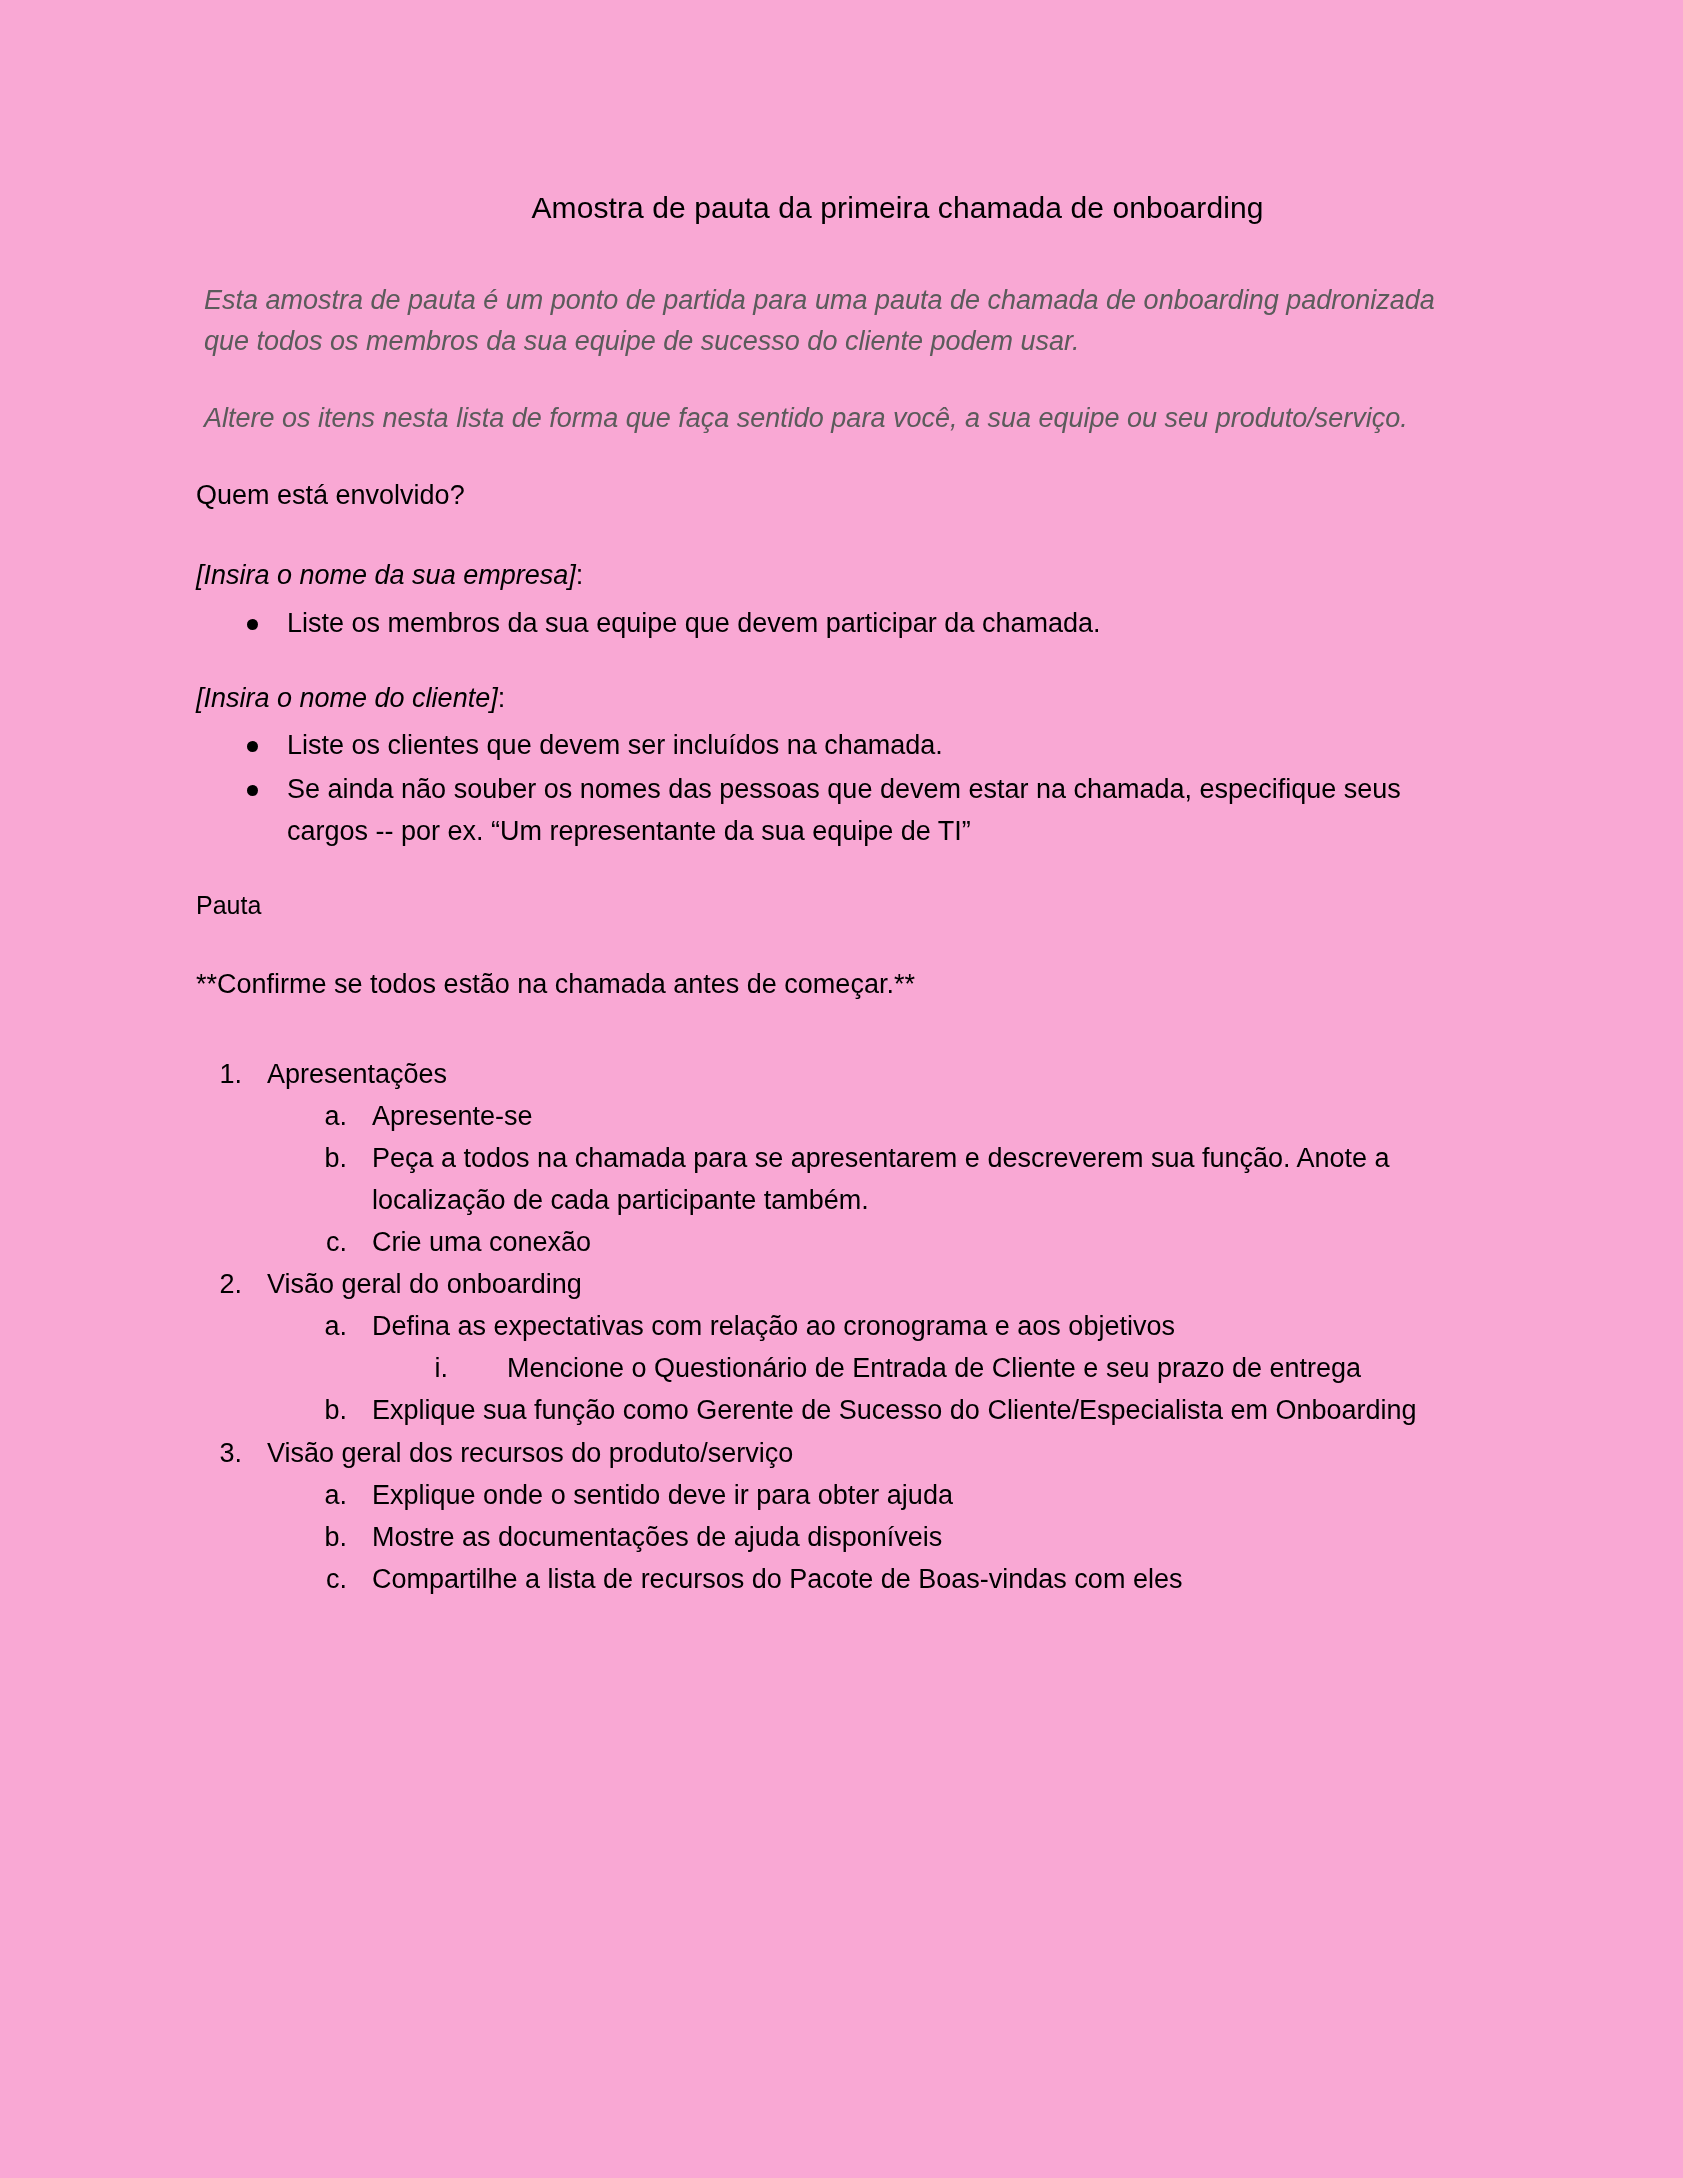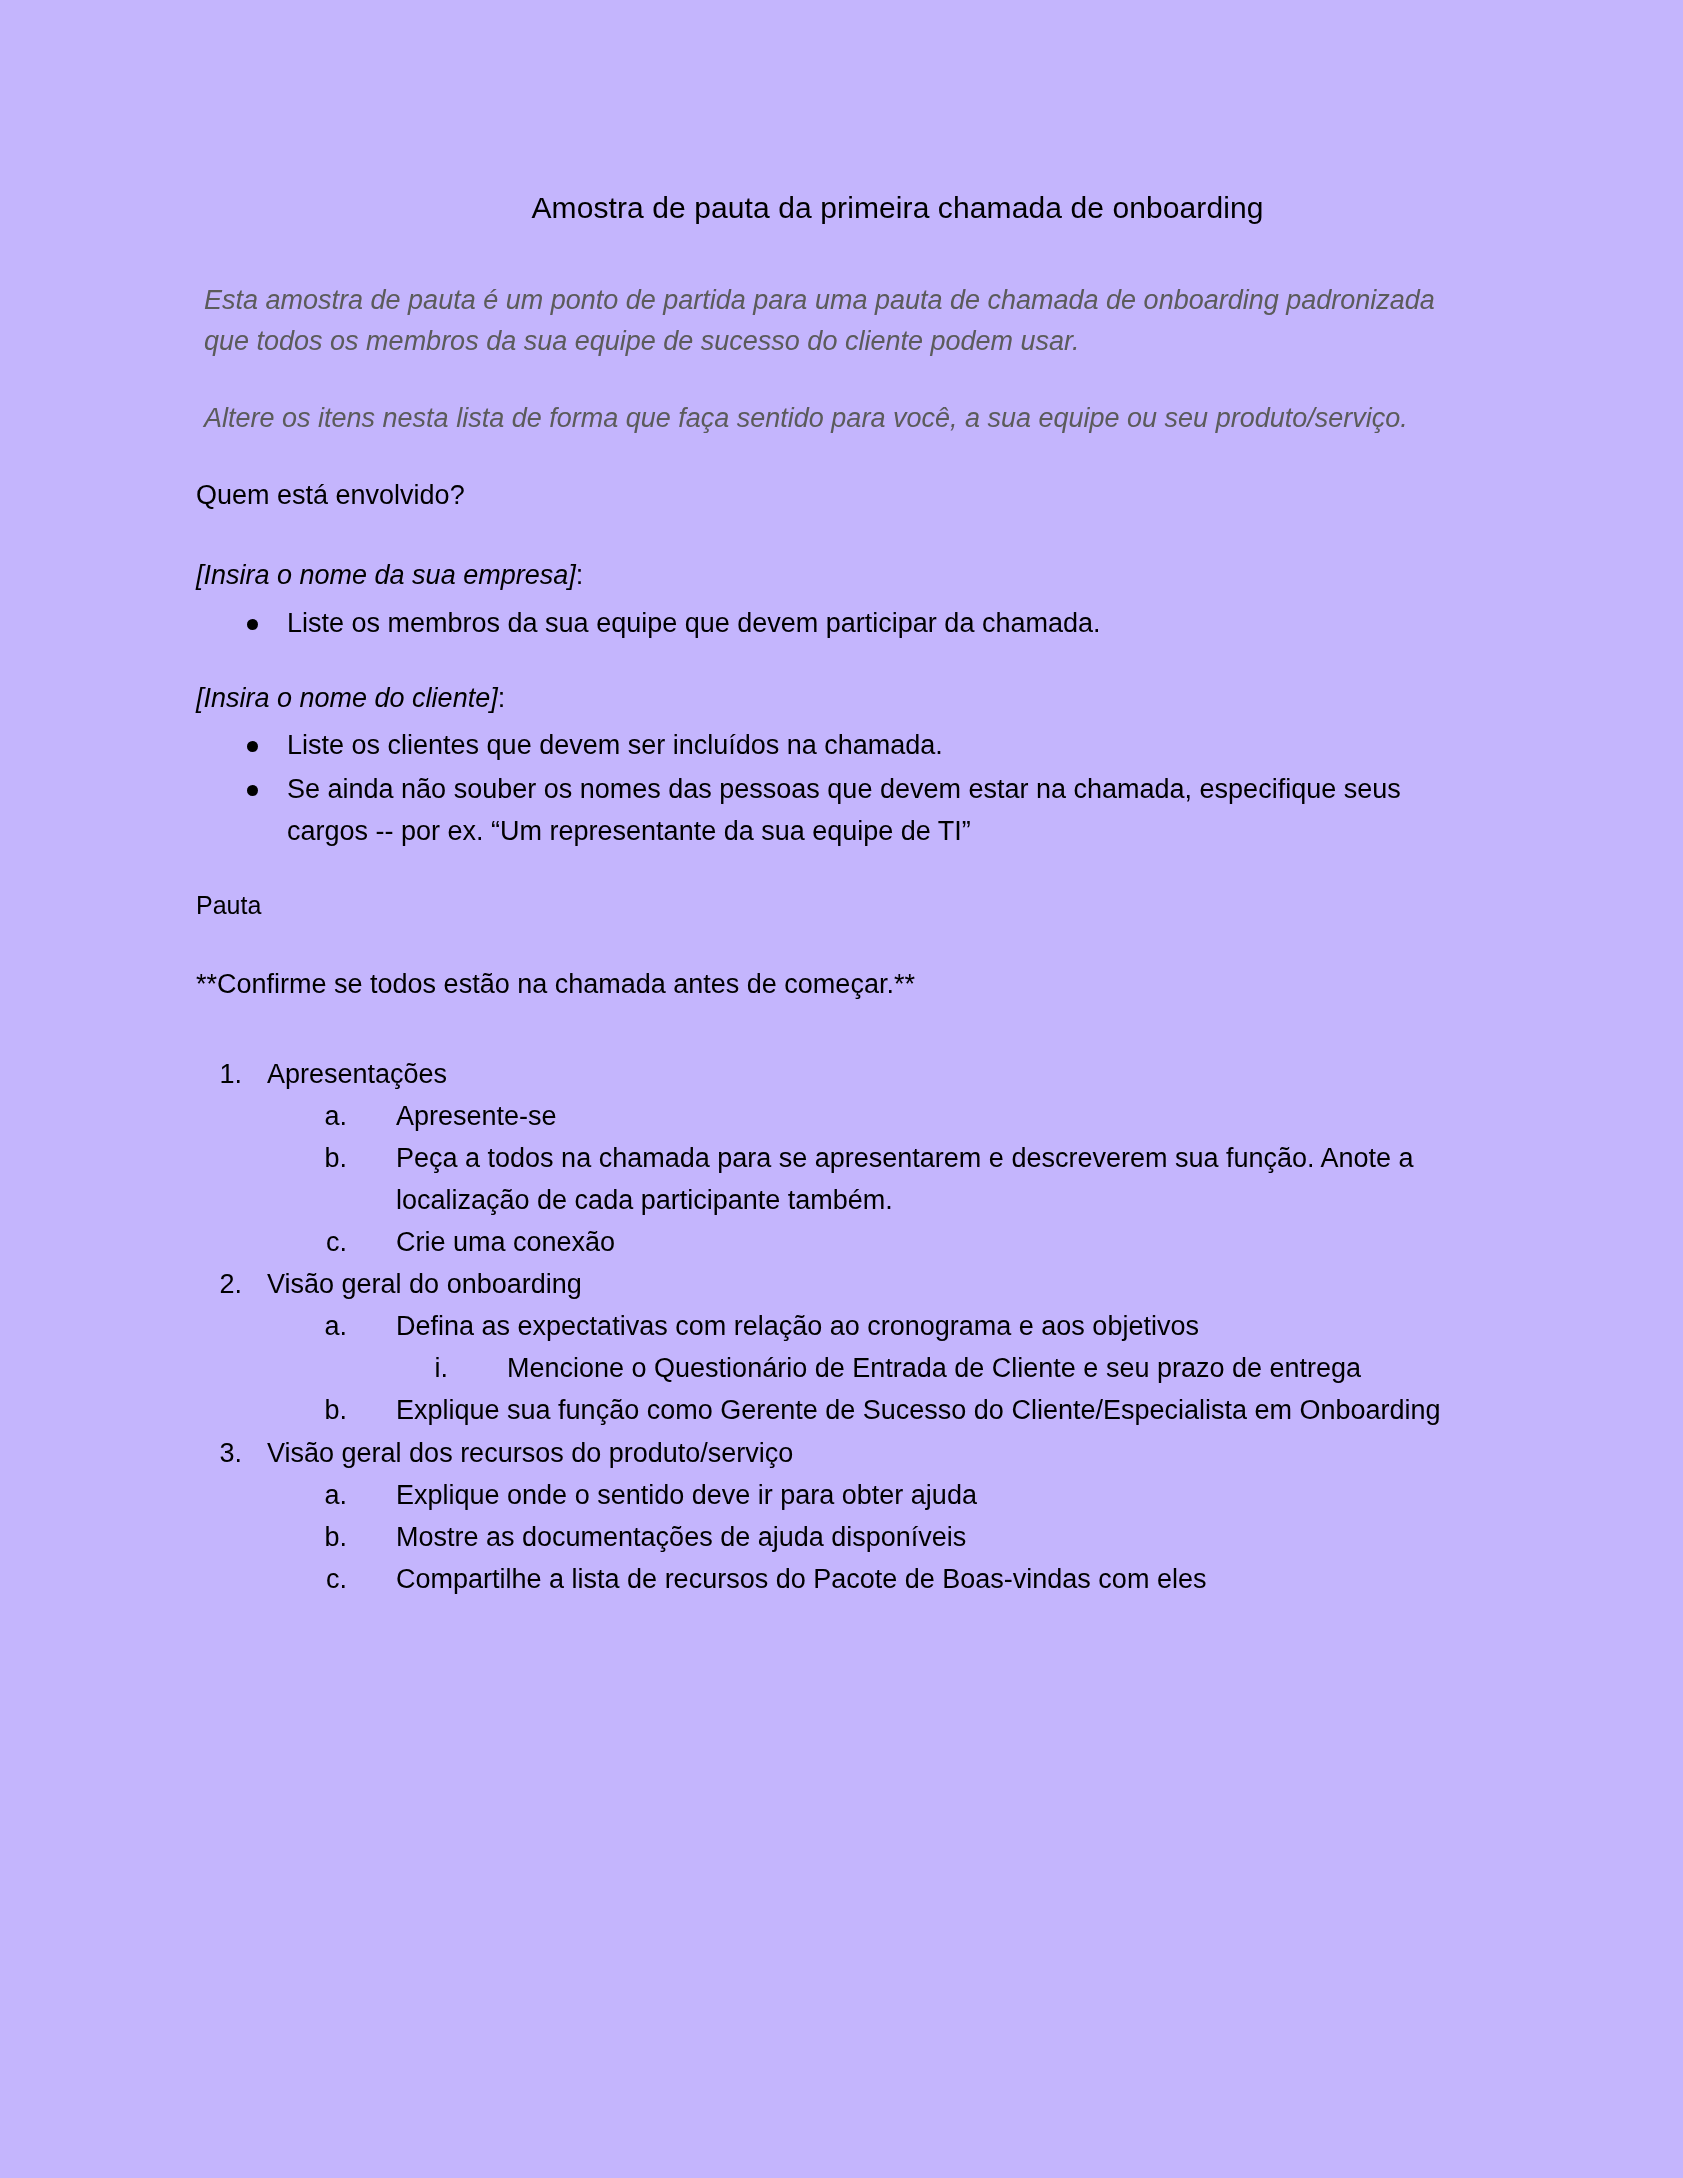--- a/index.html
+++ b/index.html
@@ -12,21 +12,21 @@
     height: 2178px;
     font-family: "Liberation Sans", sans-serif;
     color: #000000;
     -webkit-font-smoothing: antialiased;
   }
 
   .page {
     position: relative;
     width: 1683px;
     height: 2178px;
-    background: #c4b5fd;
+    background: #f9a8d4;
     box-sizing: border-box;
     padding: 188px 84px 0 196px;
   }
 
   .doc-title {
     font-size: 30px;
     line-height: 1.35;
     text-align: center;
     font-weight: 400;
     color: #000000;
@@ -129,21 +129,21 @@
   }
   ol.level2 > li.lvl2 {
     position: relative;
     font-size: 27px;
     line-height: 1.56;
     color: #000000;
     padding-left: 71px;
     margin-left: 34px;
   }
   .m2 { left: 0px; width: 46px; }
-  .lvl2 > .item-text { display: block; max-width: 1049px; margin-left: 24px; }
+  .lvl2 > .item-text { display: block; max-width: 1049px; }
 
   ol.level3 {
     list-style: none;
     margin: 0;
     padding: 0;
   }
   ol.level3 > li.lvl3 {
     position: relative;
     font-size: 27px;
     line-height: 1.56;

